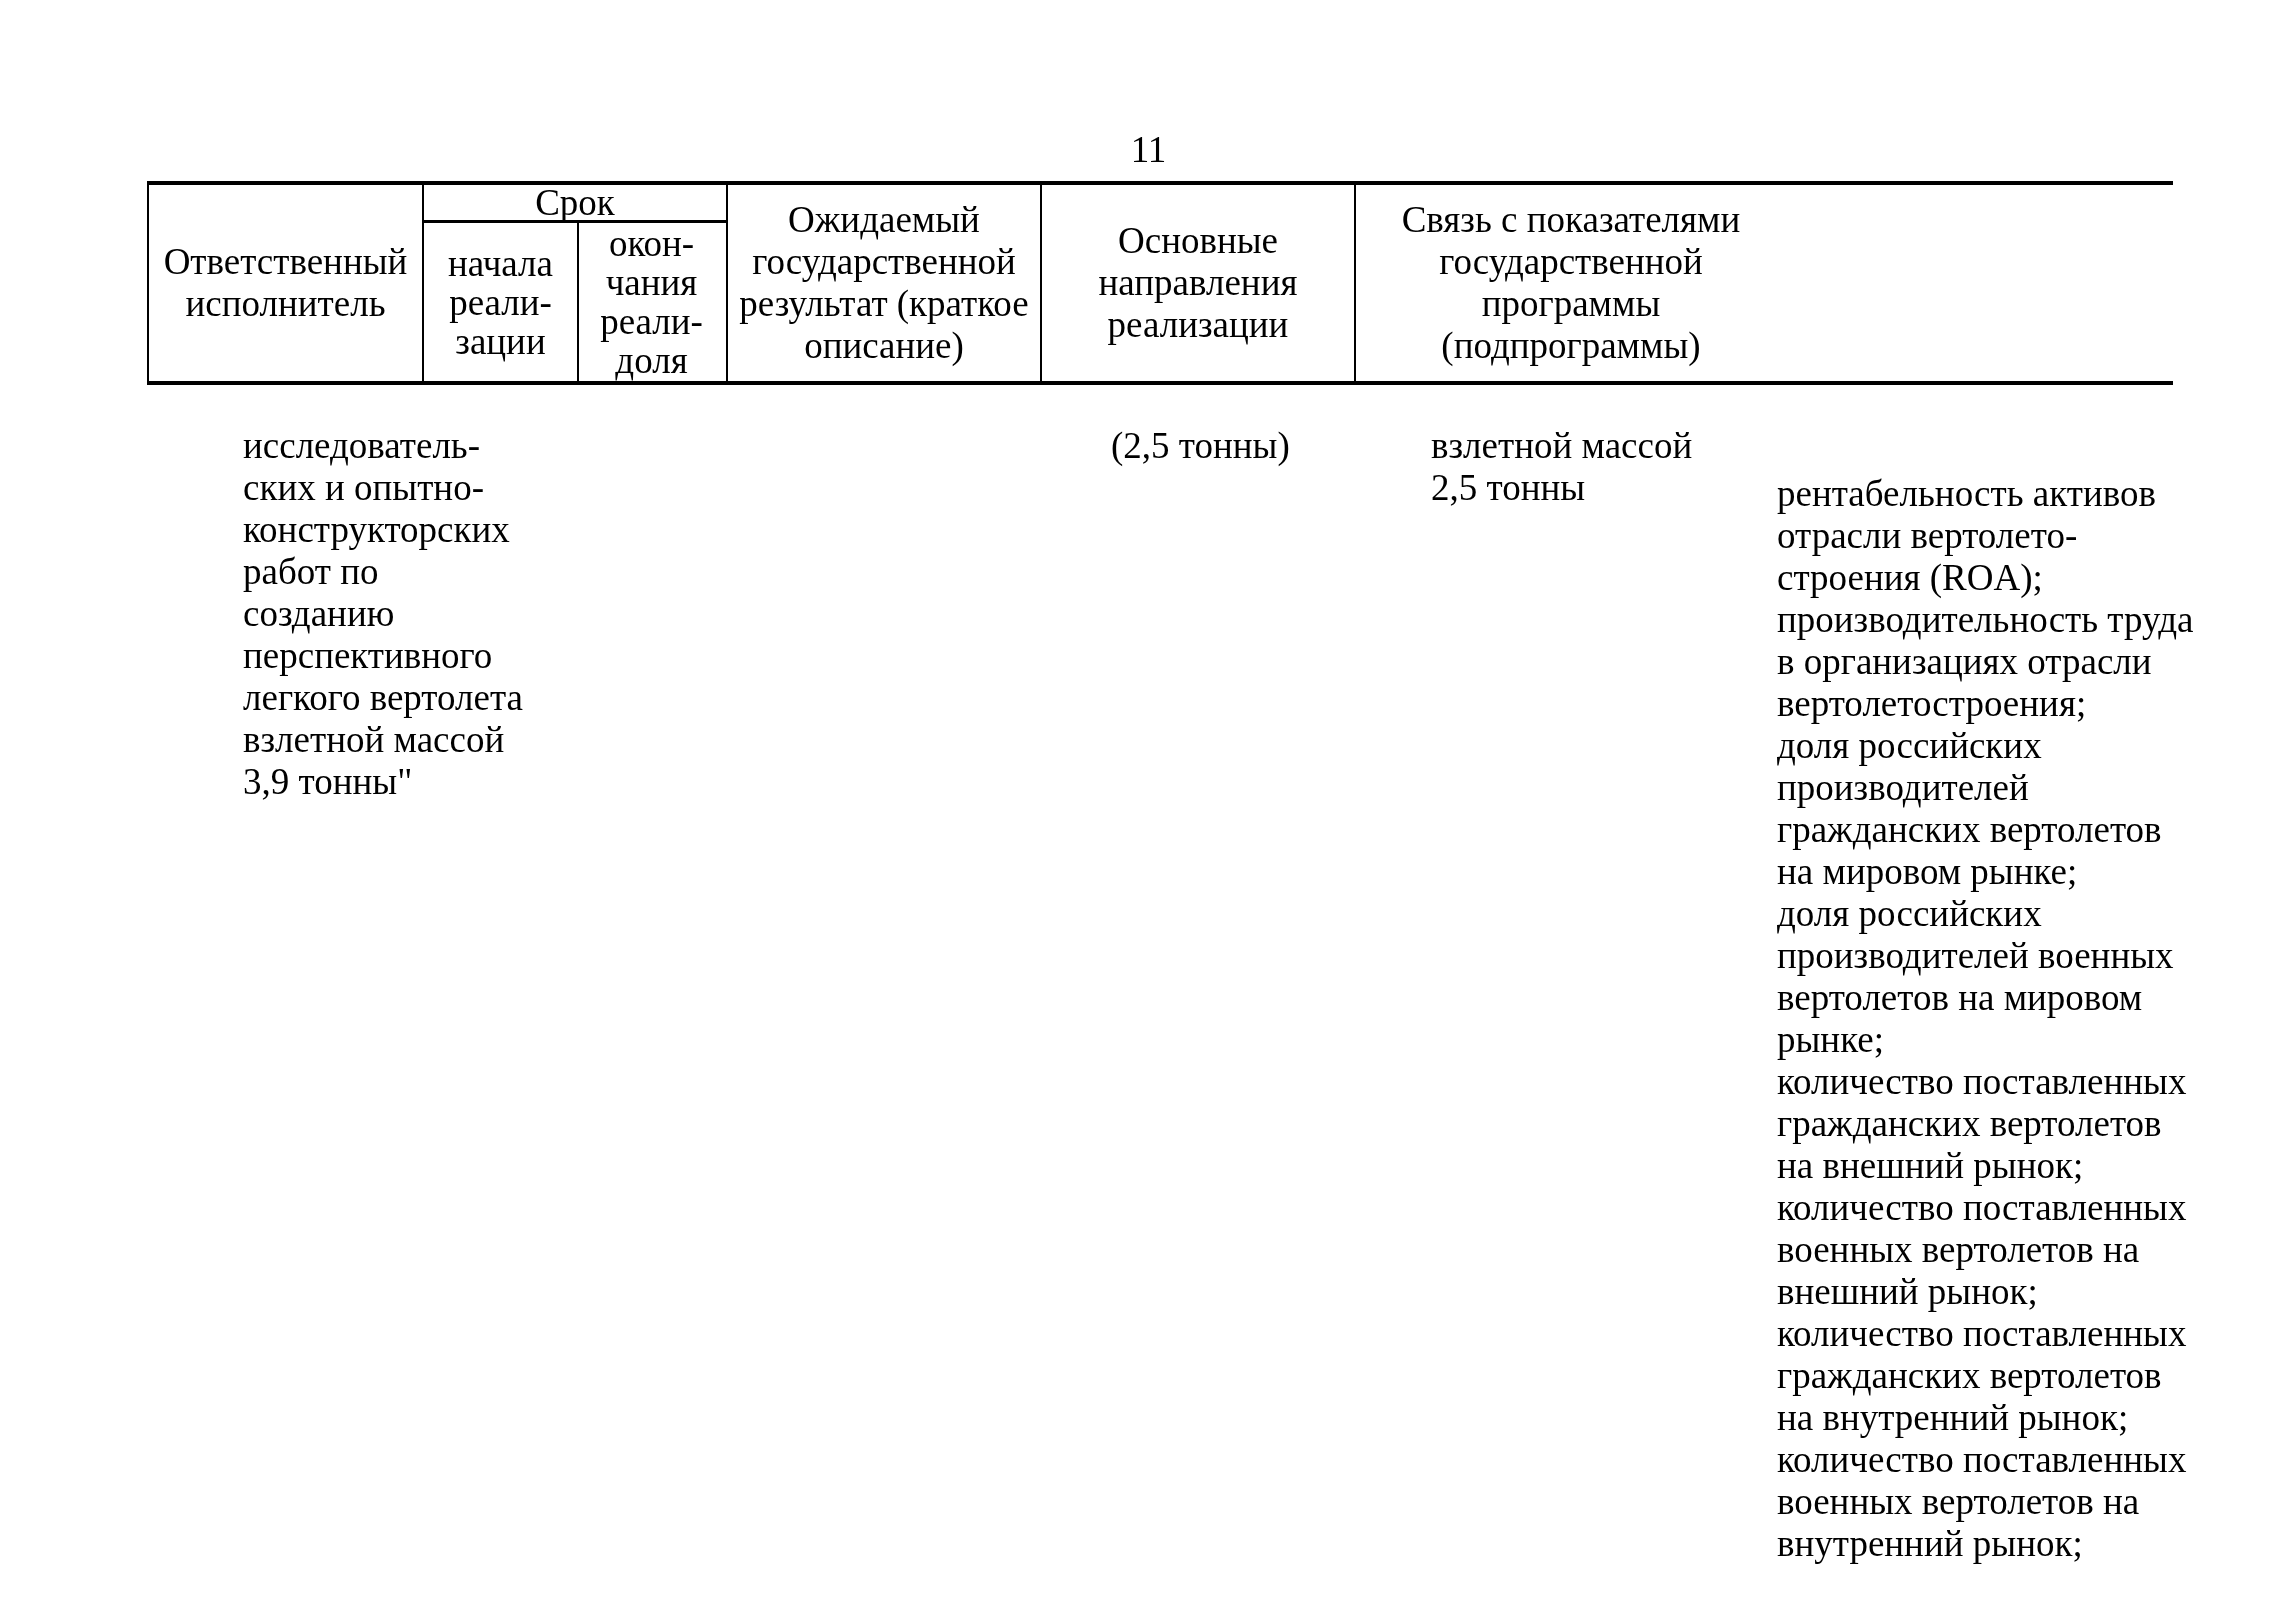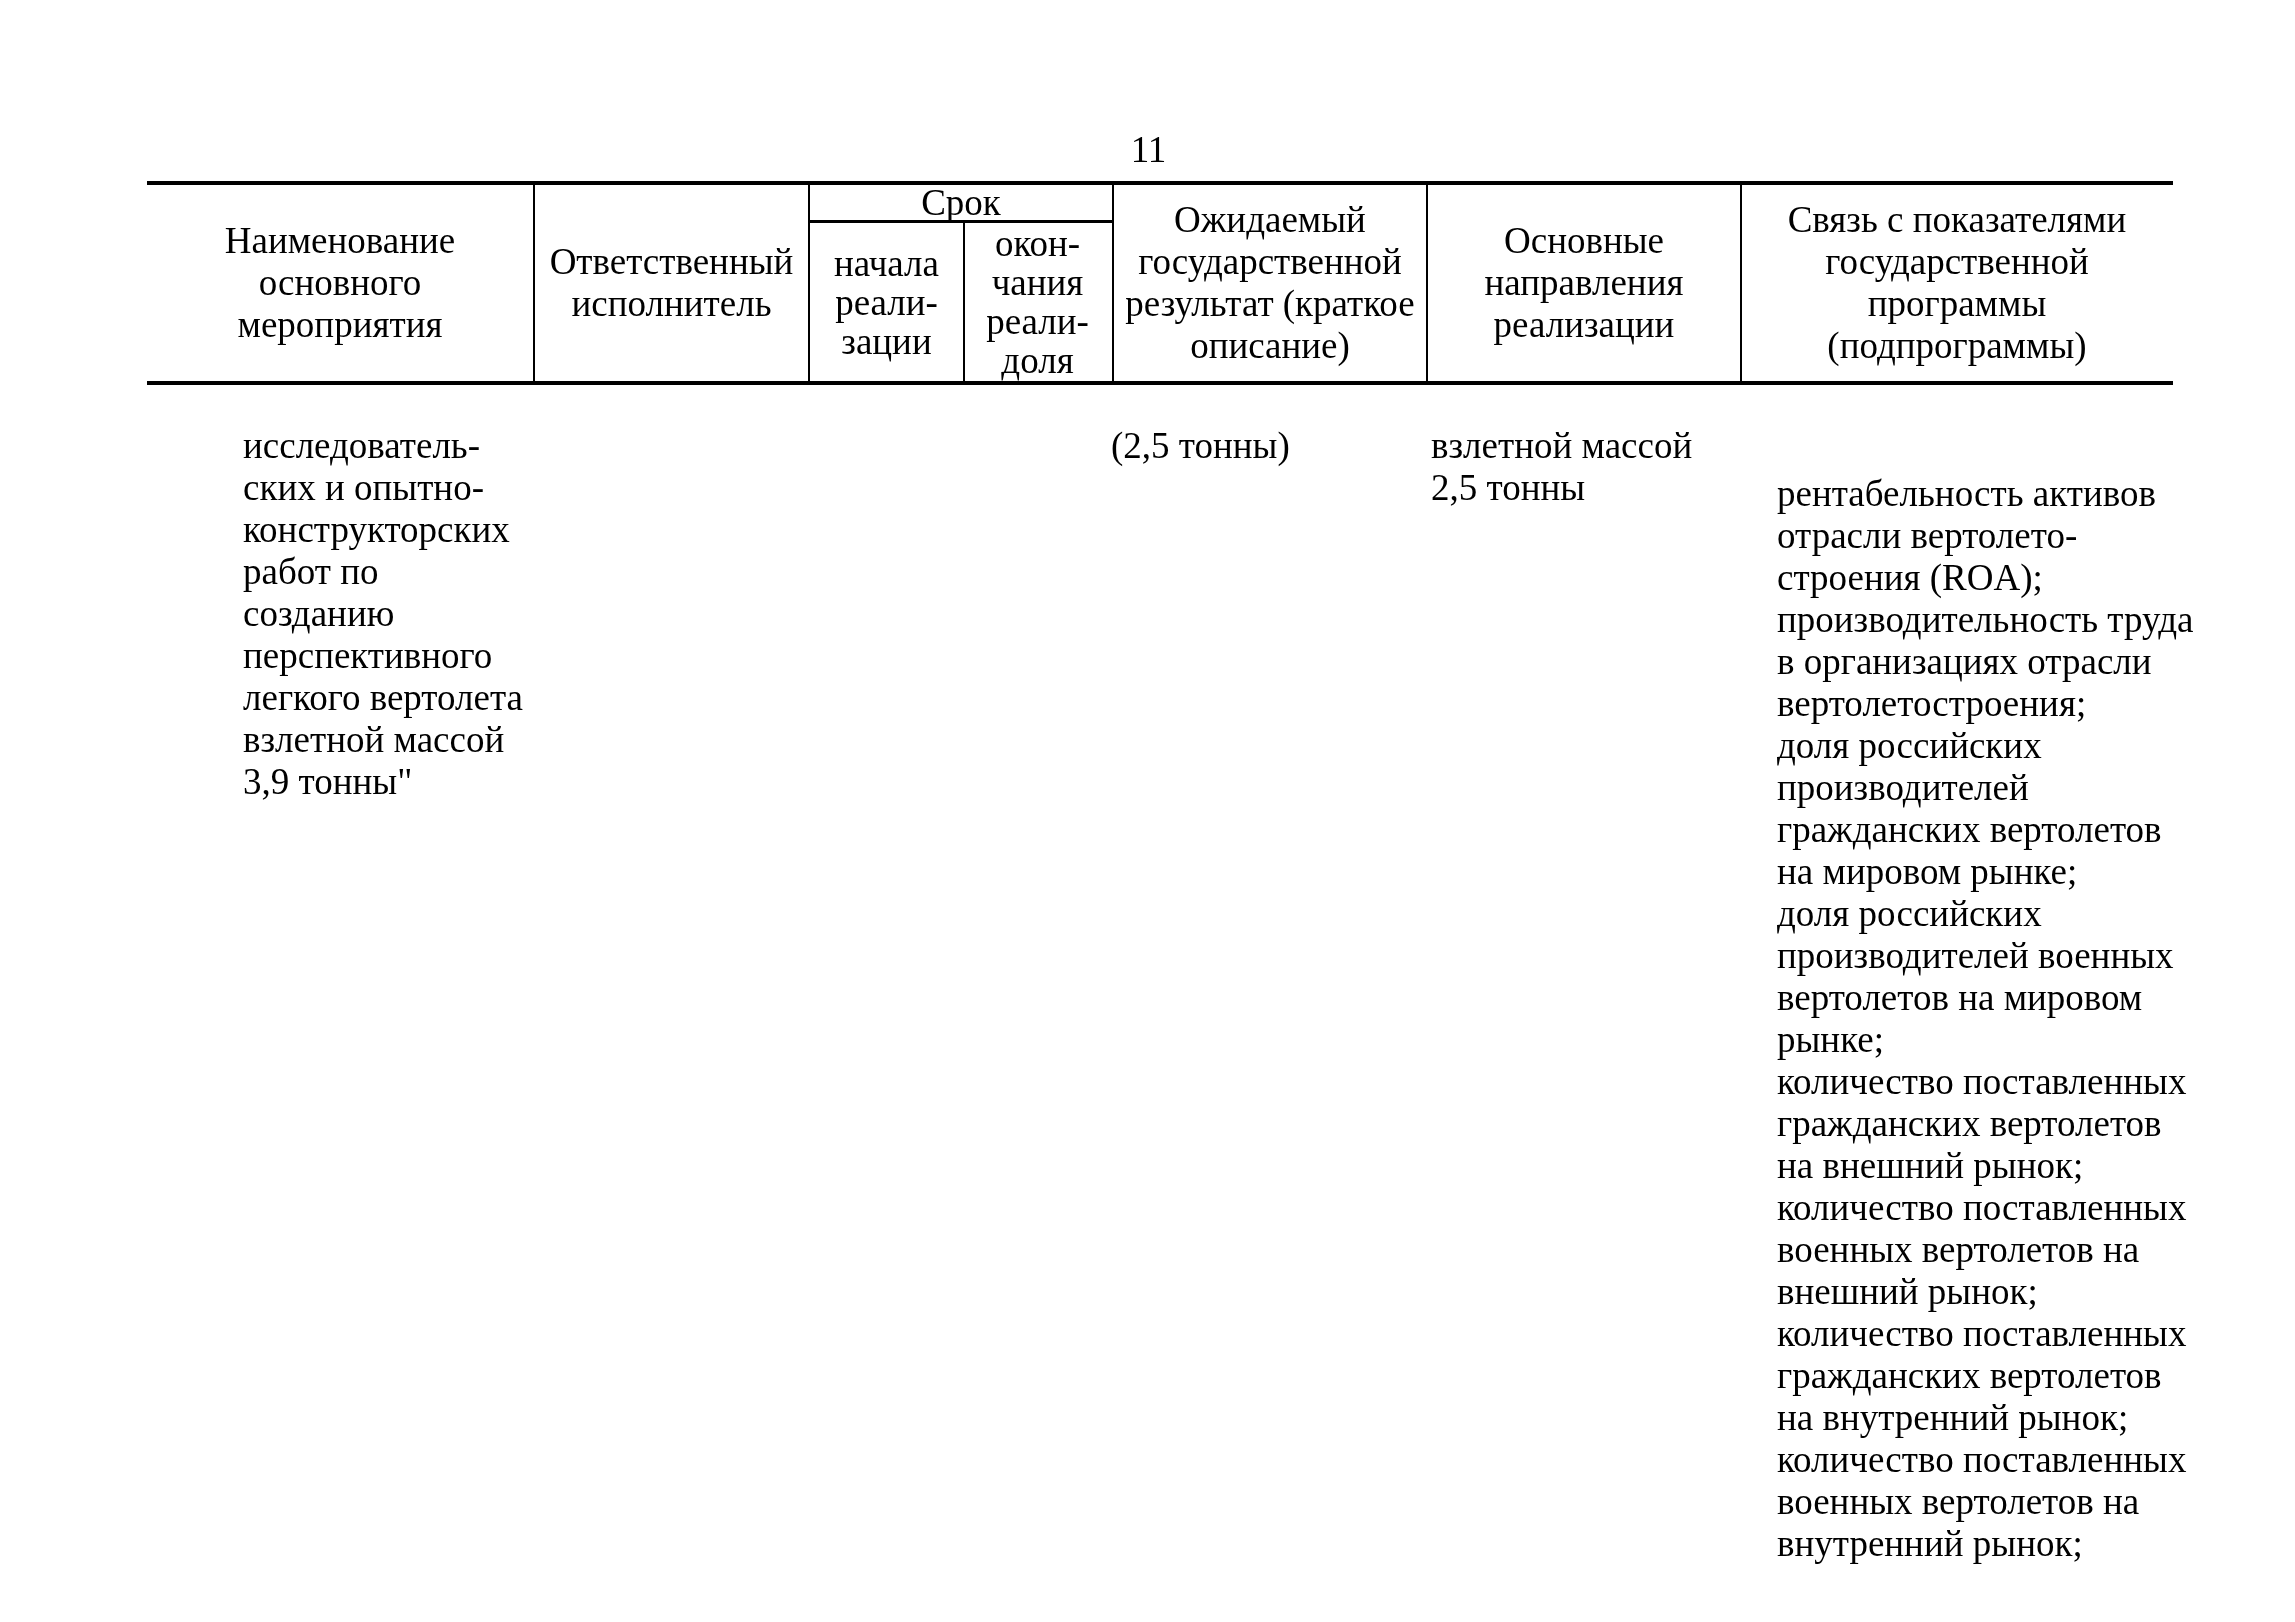--- a/index.html
+++ b/index.html
@@ -76,23 +76,20 @@
 </style>
 </head>
 <body>
 
 <div class="page">
 
   <div class="page-number">11</div>
 
   <div class="thead">
 
-    <div class="th col-activity">Наименование
-основного
-мероприятия</div>
 
     <div class="th col-executor sep">Ответственный
 исполнитель</div>
 
     <div class="th-group sep">
       <div class="group-label">Срок</div>
       <div class="group-row">
         <div class="th sub col-start">начала
 реали-
 зации</div>

